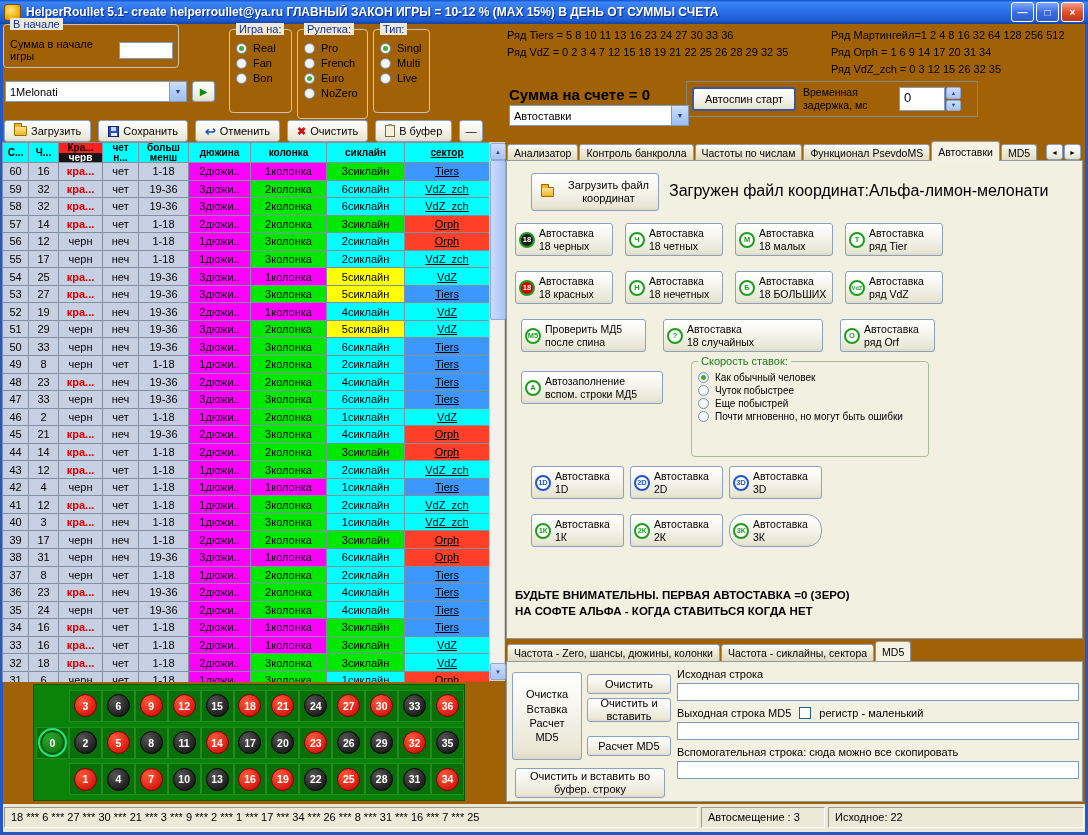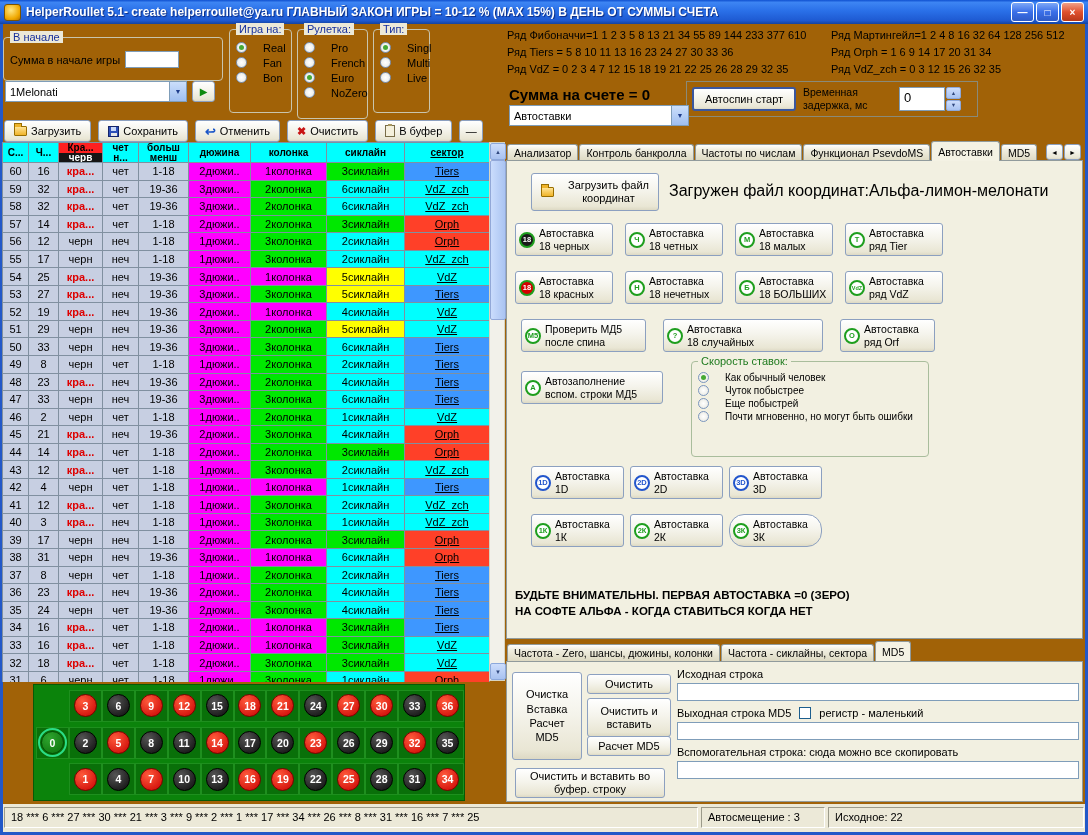--- a/index.html
+++ b/index.html
@@ -16,21 +16,21 @@
   #title-text{color:#fff;font-weight:bold;font-size:12px;text-shadow:1px 1px 1px #0A2A80;white-space:nowrap;overflow:hidden;flex:1;}
   #winbtns{display:flex;flex:0 0 auto;}
   .wbtn{width:21px;height:18px;margin-left:2px;border-radius:3px;border:1px solid #fff;color:#fff;font-size:10px;font-weight:bold;
     display:flex;align-items:center;justify-content:center;background:linear-gradient(180deg,#7DA8F8,#3A6FE8 50%,#2E5BC8);}
   .wbtn.close{background:linear-gradient(180deg,#F0A088,#E0512E 50%,#B83818);}
 
   
   .group{position:absolute;border:1px solid #C9C5AE;border-radius:4px;box-sizing:border-box;}
   .group-title{position:absolute;top:-7px;left:6px;background:#ECE9D8;color:#17309C;font-size:11px;padding:0 3px;white-space:nowrap;}
   .radio-col{display:flex;flex-direction:column;gap:3px;padding:12px 4px 0 6px;}
-  .radio{display:flex;gap:16px;cursor:default;}
+  .radio{display:flex;align-items:center;gap:6px;cursor:default;}
   .rb{width:11px;height:11px;border:1px solid #7B96BE;border-radius:50%;background:radial-gradient(#fff,#E6E6DE);flex:0 0 auto;box-sizing:border-box;}
   .rb.sel::after{content:"";display:block;width:5px;height:5px;margin:2px;border-radius:50%;background:#46A934;}
   .rlbl{font-size:11px;white-space:nowrap;}
   .xpbtn{background:linear-gradient(180deg,#FFFFFF,#F5F4EC 45%,#E9E6D4 90%,#DDD9C4);border:1px solid #8CA0C0;border-radius:3px;
     font-family:"Liberation Sans",sans-serif;font-size:11px;color:#000;display:inline-flex;align-items:center;justify-content:center;box-sizing:border-box;}
   .xpinput{background:#fff;border:1px solid #7F9DB9;box-sizing:border-box;font-family:"Liberation Sans",sans-serif;font-size:11px;padding:1px 3px;}
   .combo{position:absolute;background:#fff;border:1px solid #7F9DB9;box-sizing:border-box;display:flex;align-items:center;padding-left:4px;}
   .combo-val{font-size:11px;white-space:nowrap;overflow:hidden;flex:1;}
   .combo-arrow{width:16px;align-self:stretch;background:linear-gradient(180deg,#CBDEFB,#9FBEF0);border-left:1px solid #7F9DB9;
     color:#1D3C8C;font-size:7px;display:flex;align-items:center;justify-content:center;}
@@ -120,21 +120,21 @@
   .betlbl{font-size:10.5px;line-height:1.15;text-align:left;}
   #speed-group{left:184px;top:200px;width:238px;height:96px;border-color:#A9BD9C;}
   #speed-group .group-title{color:#1E7A1E;background:#F2F0E1;}
   #speed-group .radio-col{padding-top:10px;gap:2px;}
   #speed-group .rlbl{font-size:10px;}
   .warn{position:absolute;left:8px;font-size:11.5px;font-weight:600;white-space:nowrap;}
 
   
   #md5-big{position:absolute;left:5px;top:10px;width:70px;height:88px;flex-direction:column;line-height:1.3;}
   #md5-clear{position:absolute;left:80px;top:12px;width:84px;height:20px;}
-  #md5-clearpaste{position:absolute;left:80px;top:36px;width:84px;height:39px;text-align:center;line-height:1.15;padding:0 2px;}
+  #md5-clearpaste{position:absolute;left:80px;top:36px;width:84px;height:24px;text-align:center;line-height:1.15;padding:0 2px;}
   #md5-calc{position:absolute;left:80px;top:74px;width:84px;height:20px;}
   #md5-clearaux{position:absolute;left:8px;top:106px;width:150px;height:30px;text-align:center;line-height:1.15;}
   .md5lbl{position:absolute;left:170px;font-size:11px;white-space:nowrap;}
   .md5input{position:absolute;left:170px;width:402px;height:18px;}
   #md5-out-row{position:absolute;left:170px;top:45px;display:flex;align-items:center;gap:8px;}
 
   
   #statusbar{position:absolute;left:3px;top:804px;width:1082px;height:28px;background:#ECE9D8;}
   .scell{position:absolute;top:3px;height:21px;box-sizing:border-box;border:1px solid;border-color:#9B9A8A #FFFFFF #FFFFFF #9B9A8A;
     font-size:11px;line-height:19px;padding-left:6px;white-space:nowrap;overflow:hidden;}
@@ -147,21 +147,21 @@
   <div id="titlebar">
     <span id="app-icon"></span>
     <span id="title-text">HelperRoullet 5.1- create helperroullet@ya.ru ГЛАВНЫЙ ЗАКОН ИГРЫ = 10-12 % (MAX 15%) В ДЕНЬ ОТ СУММЫ СЧЕТА</span>
     <span id="winbtns">
         <span class="wbtn">—</span>
         <span class="wbtn">□</span>
         <span class="wbtn close">×</span>
       </span>
   </div>
 
-  <div class="group" id="group-start" style="left:3px;top:37px;width:220px;height:44px;">
+  <div class="group" id="group-start" style="left:3px;top:24px;width:176px;height:44px;">
     <span class="group-title">В начале</span>
     <div style="display:flex;align-items:center;gap:5px;padding:13px 5px 0 6px;">
       <span>Сумма в начале игры</span>
       <input class="xpinput" style="width: 54px; height: 17px;" value="">
     </div>
   </div>
 
   <div class="combo" id="combo-profile" style="left:5px;top:81px;width:182px;height:21px;">
     <span class="combo-val">1Melonati</span>
     <span class="combo-arrow">▼</span>
@@ -738,21 +738,20 @@
         <div class="bcell tile">
           <div class="bnum black">31</div>
         </div>
         <div class="bcell tile">
           <div class="bnum red">34</div>
         </div>
       </div>
     </div>
 
   <div class="abs" id="series-col1" style="left:507px;top:27px;">
-      <div class="series-line">Ряд Фибоначчи=1 1 2 3 5 8 13 21 34 55 89 144 233 377 610</div>
       <div class="series-line">Ряд Tiers = 5 8 10 11 13 16 23 24 27 30 33 36</div>
       <div class="series-line">Ряд VdZ = 0 2 3 4 7 12 15 18 19 21 22 25 26 28 29 32 35</div>
     </div>
   <div class="abs" id="series-col2" style="left:831px;top:27px;">
       <div class="series-line">Ряд Мартингейл=1 2 4 8 16 32 64 128 256 512</div>
       <div class="series-line">Ряд Orph = 1 6 9 14 17 20 31 34</div>
       <div class="series-line">Ряд VdZ_zch = 0 3 12 15 26 32 35</div>
     </div>
   <div id="sum-label">Сумма на счете = 0</div>
 

